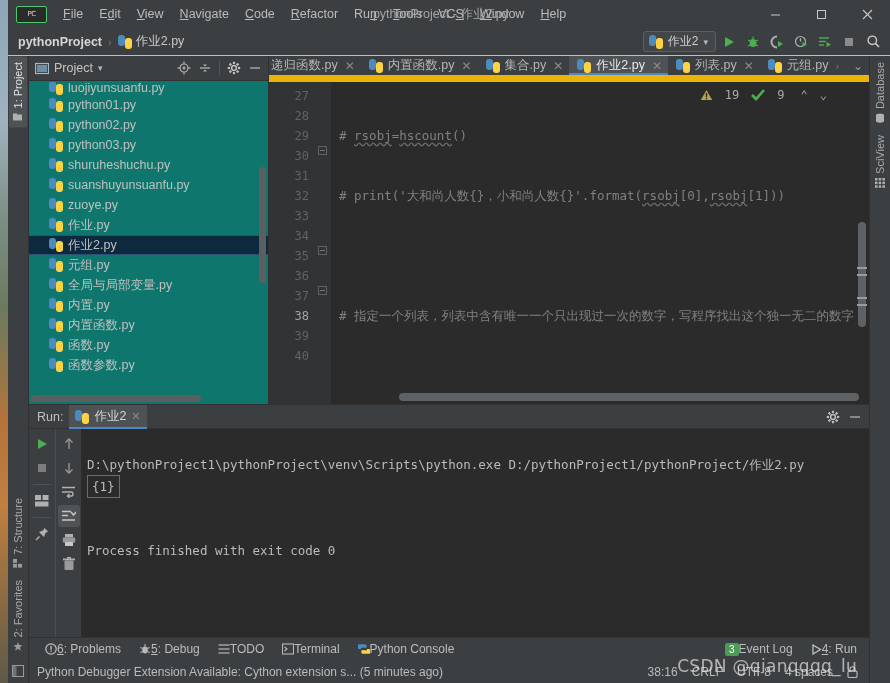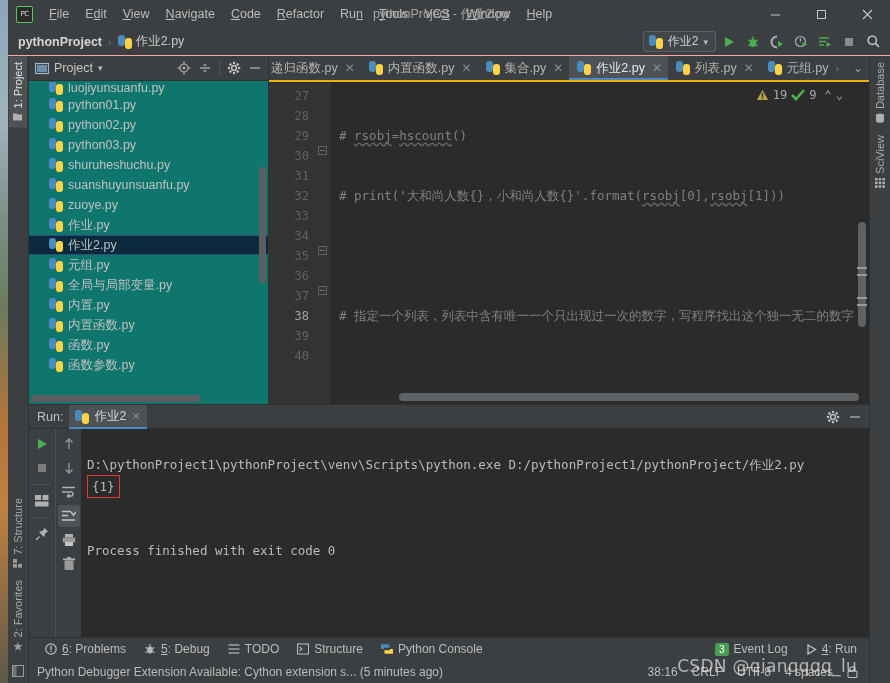--- a/index.html
+++ b/index.html
@@ -20,21 +20,21 @@
     display: flex; flex-direction: column;
     font-size: 12px; color: #bbbbbb;
   }
 
   
   .titlebar {
     height: 28px; background: #3c3f41; display: flex; align-items: center;
     flex: 0 0 28px; position: relative;
   }
   .pc-logo {
-    width: 17px; height: 17px; margin-left: 8px; margin-right: 8px;
+    width: 31px; height: 17px; margin-left: 8px; margin-right: 8px;
     border: 1.5px solid #4ec96a; background: #2b2b2b; border-radius: 2px;
     font-size: 7px; color: #dddddd; display: flex; align-items: center;
     justify-content: center; font-family: "DejaVu Sans", sans-serif; letter-spacing:-.5px;
   }
   .menu { display: flex; align-items: center; }
   .menu-item {
     padding: 4px 8px; color: #bbbbbb; font-size: 12.5px; cursor: default; white-space: nowrap;
   }
   .menu-item u { text-decoration: underline; }
   .win-title {
@@ -120,21 +120,21 @@
     position:absolute; right:2px; top:86px; width:7px; height:116px; background:#5c5f61; border-radius:4px;
   }
   .tree-hscroll {
     position:absolute; left:2px; bottom:2px; height:7px; width:170px; background:#5c5f61; border-radius:4px;
   }
 
   
   .editor { flex: 1 1 auto; display: flex; flex-direction: column; min-width: 0; background:#2b2b2b; }
   .tabs {
     height: 26px; flex: 0 0 26px; background:#3c3f41; display:flex; align-items:stretch;
-    border-bottom:2px solid #eab308; overflow:hidden;
+    border-bottom:7px solid #eab308; overflow:hidden;
   }
   .tab {
     display:flex; align-items:center; gap:5px; padding: 0 6px 0 8px;
     font-size:12.5px; color:#b5b5b5; white-space:nowrap; position:relative; cursor:default;
   }
   .tab.active { background:#4e5254; color:#e8e8e8; }
   .tab.active::after {
     content:''; position:absolute; left:0; right:0; bottom:0; height:2px; background:#4a88c7;
   }
   .tab .x { color:#8a8a8a; font-size:12px; margin-left:2px; }
@@ -153,21 +153,21 @@
   .code {
     flex:1 1 auto; padding-top:4px; position:relative; overflow:hidden;
     font-family:"DejaVu Sans Mono","Liberation Mono",monospace; font-size:12.5px;
     line-height:20px; white-space:pre; color:#a9b7c6;
   }
   .code .line { height:20px; padding-left:8px; }
   .cm { color:#808080; }
   .cm-u { color:#808080; text-decoration: underline wavy #6a6a6a; text-underline-offset:2px;}
 
   .inspect {
-    position:absolute; right:26px; top:3px; display:flex; align-items:center; gap:4px;
+    position:absolute; right:42px; top:3px; display:flex; align-items:center; gap:12px;
     font-size:12px; color:#a9a9a9; z-index:5;
   }
   .ed-vscroll { position:absolute; right:3px; top:140px; width:8px; height:105px; background:#5e6264; border-radius:4px;}
   .ed-hscroll { position:absolute; left:68px; bottom:3px; height:8px; width:460px; background:#5e6264; border-radius:4px;}
   .mark { position:absolute; right:2px; width:10px; height:2px; background:#9b9b9b;}
 
   
   .runpanel { flex: 0 0 233px; display:flex; flex-direction:column; background:#3c3f41; border-top:1px solid #2f3133;}
   .run-head {
     height: 24px; flex:0 0 24px; display:flex; align-items:center; gap:6px; padding-left:8px;
@@ -197,21 +197,21 @@
     font-family:"DejaVu Sans Mono","Liberation Mono",monospace; font-size:12.5px;
     line-height:21px; white-space:pre; overflow:hidden; position:relative;
   }
   .hl-box { display:inline-block; border:1.5px solid #e53935; padding:0 4px; }
 
   
   .toolbar-btm {
     height: 23px; flex:0 0 23px; background:#3c3f41; display:flex; align-items:center;
     padding-left:8px; gap:2px; border-top:1px solid #2f3133; font-size:12px; color:#bcbcbc;
   }
-  .tb-item { display:flex; align-items:center; gap:5px; padding:2px 8px; border-radius:3px; white-space:nowrap;}
+  .tb-item { display:flex; align-items:center; padding:2px 8px; border-radius:3px; white-space:nowrap;}
   .tb-item u { text-decoration: underline; }
   .tb-right { margin-left:auto; display:flex; align-items:center; gap:2px; padding-right:4px;}
   .badge-g { background:#499c54; color:#fff; border-radius:2px; font-size:10px; padding:0 4px; line-height:13px;}
   .statusbar {
     height: 23px; flex:0 0 23px; background:#3c3f41; display:flex; align-items:center;
     padding:0 8px; font-size:12px; color:#bbbbbb; gap:14px; position:relative;
   }
   .sb-right { margin-left:auto; display:flex; align-items:center; gap:14px;}
   .wm {
     position:absolute; right:12px; top:-4px; font-size:17px; color:#e8e8e8; opacity:.68;
@@ -723,21 +723,21 @@
                 <line x1="0.5" y1="10" x2="11.5" y2="10"></line>
               </g>
             </svg>
           <span>TODO</span>
         </div>
         <div class="tb-item">
           <svg width="12" height="12" viewBox="0 0 12 12">
               <rect x="0.5" y="1" width="11" height="10" fill="none" stroke="#b8b8b8" stroke-width="1.1"></rect>
               <polyline points="2.5,4 5,6 2.5,8" fill="none" stroke="#b8b8b8" stroke-width="1.1"></polyline>
             </svg>
-          <span>Structure</span>
+          <span>Terminal</span>
         </div>
         <div class="tb-item">
           <svg width="12" height="12" viewBox="0 0 12 12">
               <path d="M3 1.2 h4 a1.6 1.6 0 0 1 1.6 1.6 v2 h-5.6 v1.2 h-2 a1.6 1.6 0 0 1 -1.6 -1.6 v-1.6 a1.6 1.6 0 0 1 1.6 -1.6" fill="#4b8bbe"></path>
               <path d="M9 10.8 h-4 a1.6 1.6 0 0 1 -1.6 -1.6 v-2 h5.6 v-1.2 h2 a1.6 1.6 0 0 1 1.6 1.6 v1.6 a1.6 1.6 0 0 1 -1.6 1.6" fill="#ffd343"></path>
             </svg>
           <span>Python Console</span>
         </div>
         <div class="tb-right">
           <div class="tb-item">

